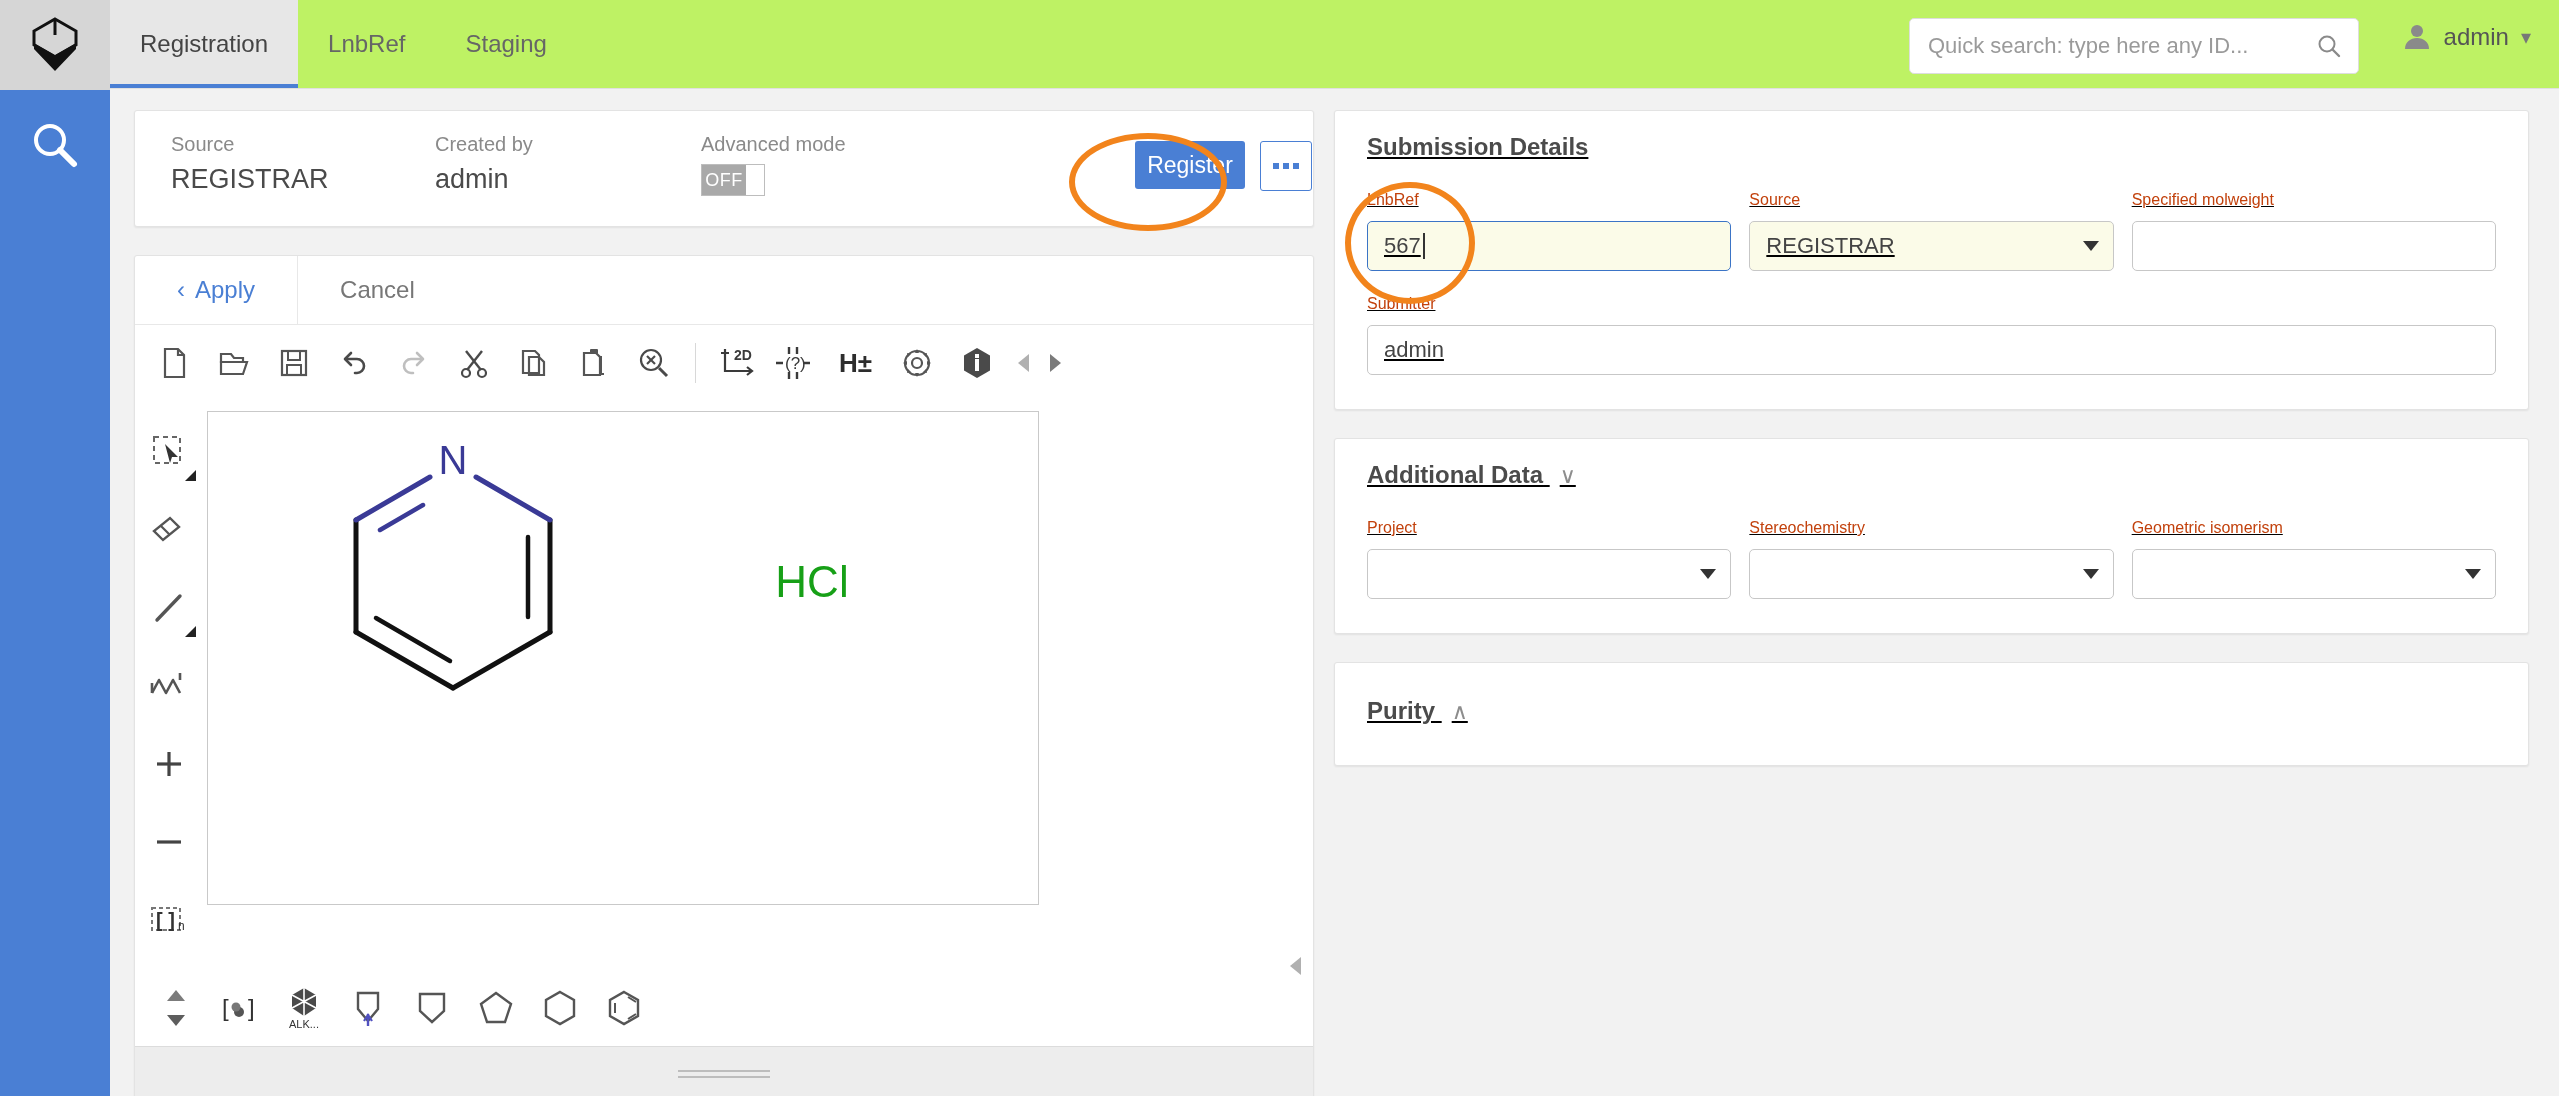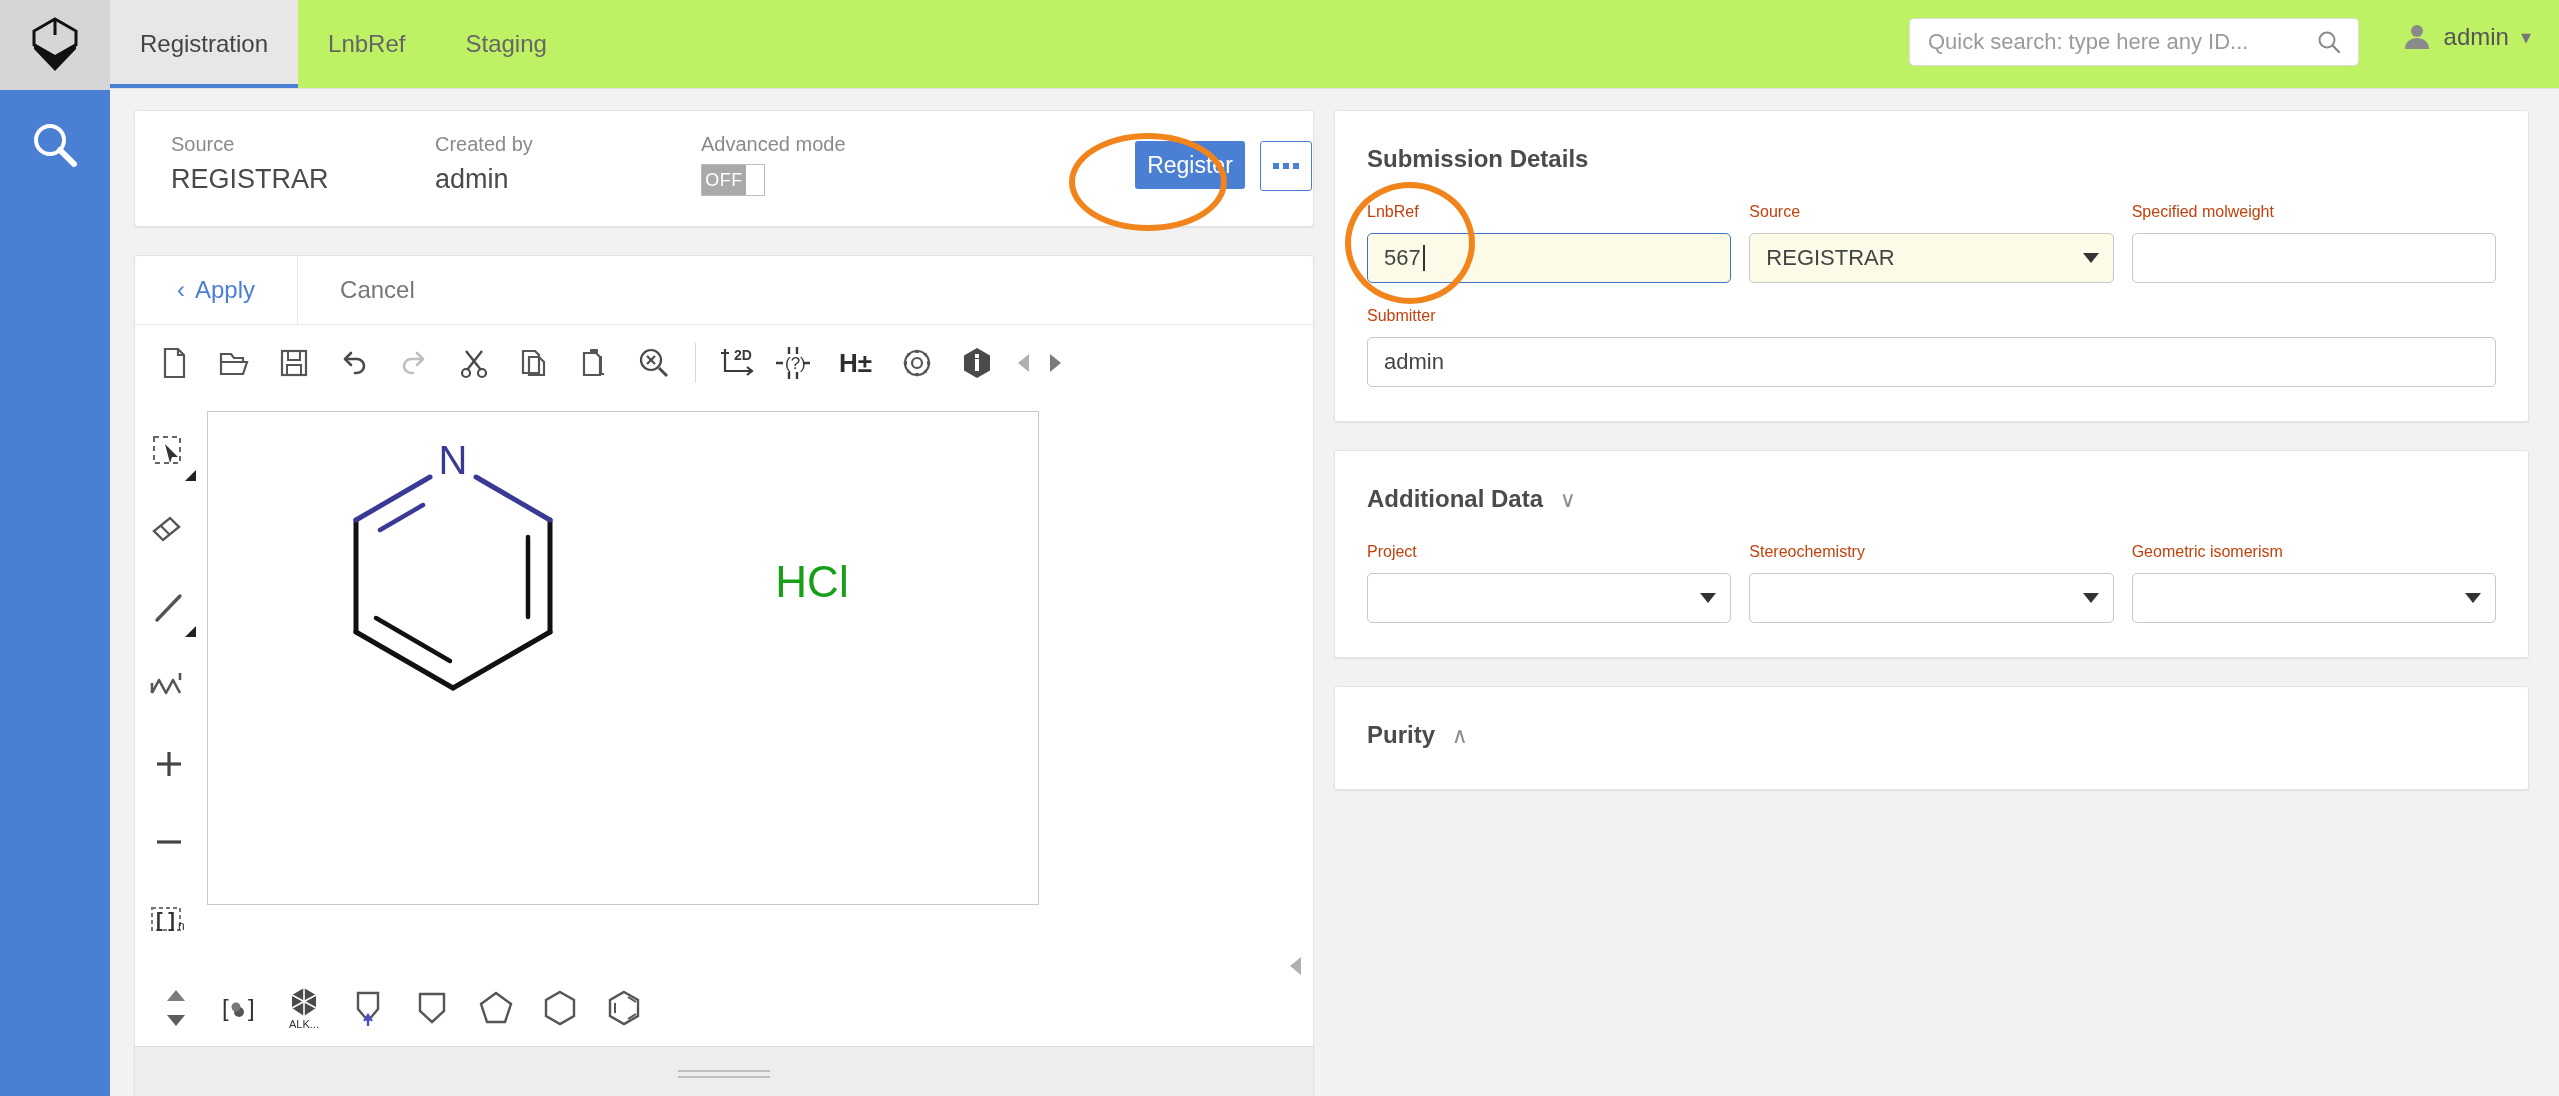--- a/index.html
+++ b/index.html
@@ -14,21 +14,21 @@
   
   #left-rail{position:absolute;left:0;top:0;width:110px;height:1096px;background:#4a7fd4;}
   #rail-logo{position:absolute;left:0;top:0;width:110px;height:90px;background:#d6d6d6;display:flex;align-items:center;justify-content:center;}
   #rail-search{position:absolute;left:0;top:90px;width:110px;height:110px;display:flex;align-items:center;justify-content:center;cursor:pointer;}
   
   #topbar{position:absolute;left:110px;top:0;right:0;height:88px;background:#bef264;border-bottom:1px solid #e0e0e0;}
   .tabs{position:absolute;left:0;top:0;height:88px;display:flex;align-items:stretch;}
   .tab{display:flex;align-items:center;padding:0 30px;font-size:24px;color:#666;cursor:pointer;position:relative;}
   .tab.active{color:#444;background:#e7e7e7;}
   .tab.active:after{content:"";position:absolute;left:0;right:0;bottom:0;height:4px;background:#4a7fd4;}
-  #search-box{position:absolute;right:200px;top:18px;width:450px;height:48px;background:#fff;border:1px solid #ddd;border-radius:5px;display:flex;align-items:center;padding:0 16px;box-sizing:border-box;}
+  #search-box{position:absolute;right:200px;top:18px;width:450px;height:56px;background:#fff;border:1px solid #ddd;border-radius:5px;display:flex;align-items:center;padding:0 16px;box-sizing:border-box;}
   #search-box input{border:0;outline:0;flex:1;font-size:22px;color:#555;font-family:"Liberation Sans",sans-serif;background:transparent;}
   #search-box input::placeholder{color:#9a9a9a;}
   #user-area{position:absolute;right:28px;top:22px;display:flex;align-items:center;gap:12px;cursor:pointer;}
   #user-area .uname{font-size:24px;color:#555;}
   
   #left-col{position:absolute;left:134px;top:110px;width:1180px;}
   #right-col{position:absolute;left:1334px;top:110px;width:1195px;}
   .card{background:#fff;border:1px solid #e3e3e3;border-radius:3px;box-shadow:0 1px 2px rgba(0,0,0,.07);}
   
   #header-card{height:115px;position:relative;}
@@ -58,21 +58,21 @@
   #updown{display:flex;flex-direction:column;align-items:center;justify-content:center;width:58px;gap:14px;cursor:pointer;}
   .tri-u{width:0;height:0;border-left:9px solid transparent;border-right:9px solid transparent;border-bottom:11px solid #7b7b7b;}
   .tri-d{width:0;height:0;border-left:9px solid transparent;border-right:9px solid transparent;border-top:11px solid #5d5d5d;}
   .tri-l{width:0;height:0;border-top:9px solid transparent;border-bottom:9px solid transparent;border-right:11px solid #b0b0b0;}
   .tri-r{width:0;height:0;border-top:9px solid transparent;border-bottom:9px solid transparent;border-left:11px solid #7b7b7b;}
   #pagearrows{position:absolute;left:1155px;bottom:70px;display:flex;gap:26px;align-items:center;}
   #grip{position:absolute;left:0;right:0;bottom:0;height:54px;background:#ededed;border-top:1px solid #dcdcdc;display:flex;align-items:center;justify-content:center;cursor:ns-resize;}
   .grip-lines{display:flex;flex-direction:column;gap:4px;}
   .grip-lines span{display:block;width:92px;height:2px;background:#bdbdbd;}
   
-  .panel{padding:34px 32px 34px 32px;margin-bottom:28px;}
+  .panel{padding:22px 32px 34px 32px;margin-bottom:28px;text-decoration:underline;}
   .panel h3{margin:0 0 30px 0;font-size:24px;color:#4b4b4b;font-weight:bold;}
   .panel h3 .chev{font-weight:normal;color:#8d8d8d;font-size:22px;margin-left:10px;}
   .frow{display:flex;gap:18px;}
   .fcell{flex:1;}
   .flabel{font-size:16px;color:#c2410c;margin-bottom:12px;}
   .finput{height:50px;border:1px solid #c7c7c7;border-radius:5px;background:#fff;display:flex;align-items:center;padding:0 16px;box-sizing:border-box;font-size:22px;color:#444;position:relative;}
   .finput.yellow{background:#fbfbe8;}
   .finput.focus{border:1px solid #3b74c6;}
   .caret{display:inline-block;width:2px;height:26px;background:#333;margin-left:2px;animation:blink 1s steps(1) infinite;}
   @keyframes blink{50%{opacity:0}}

